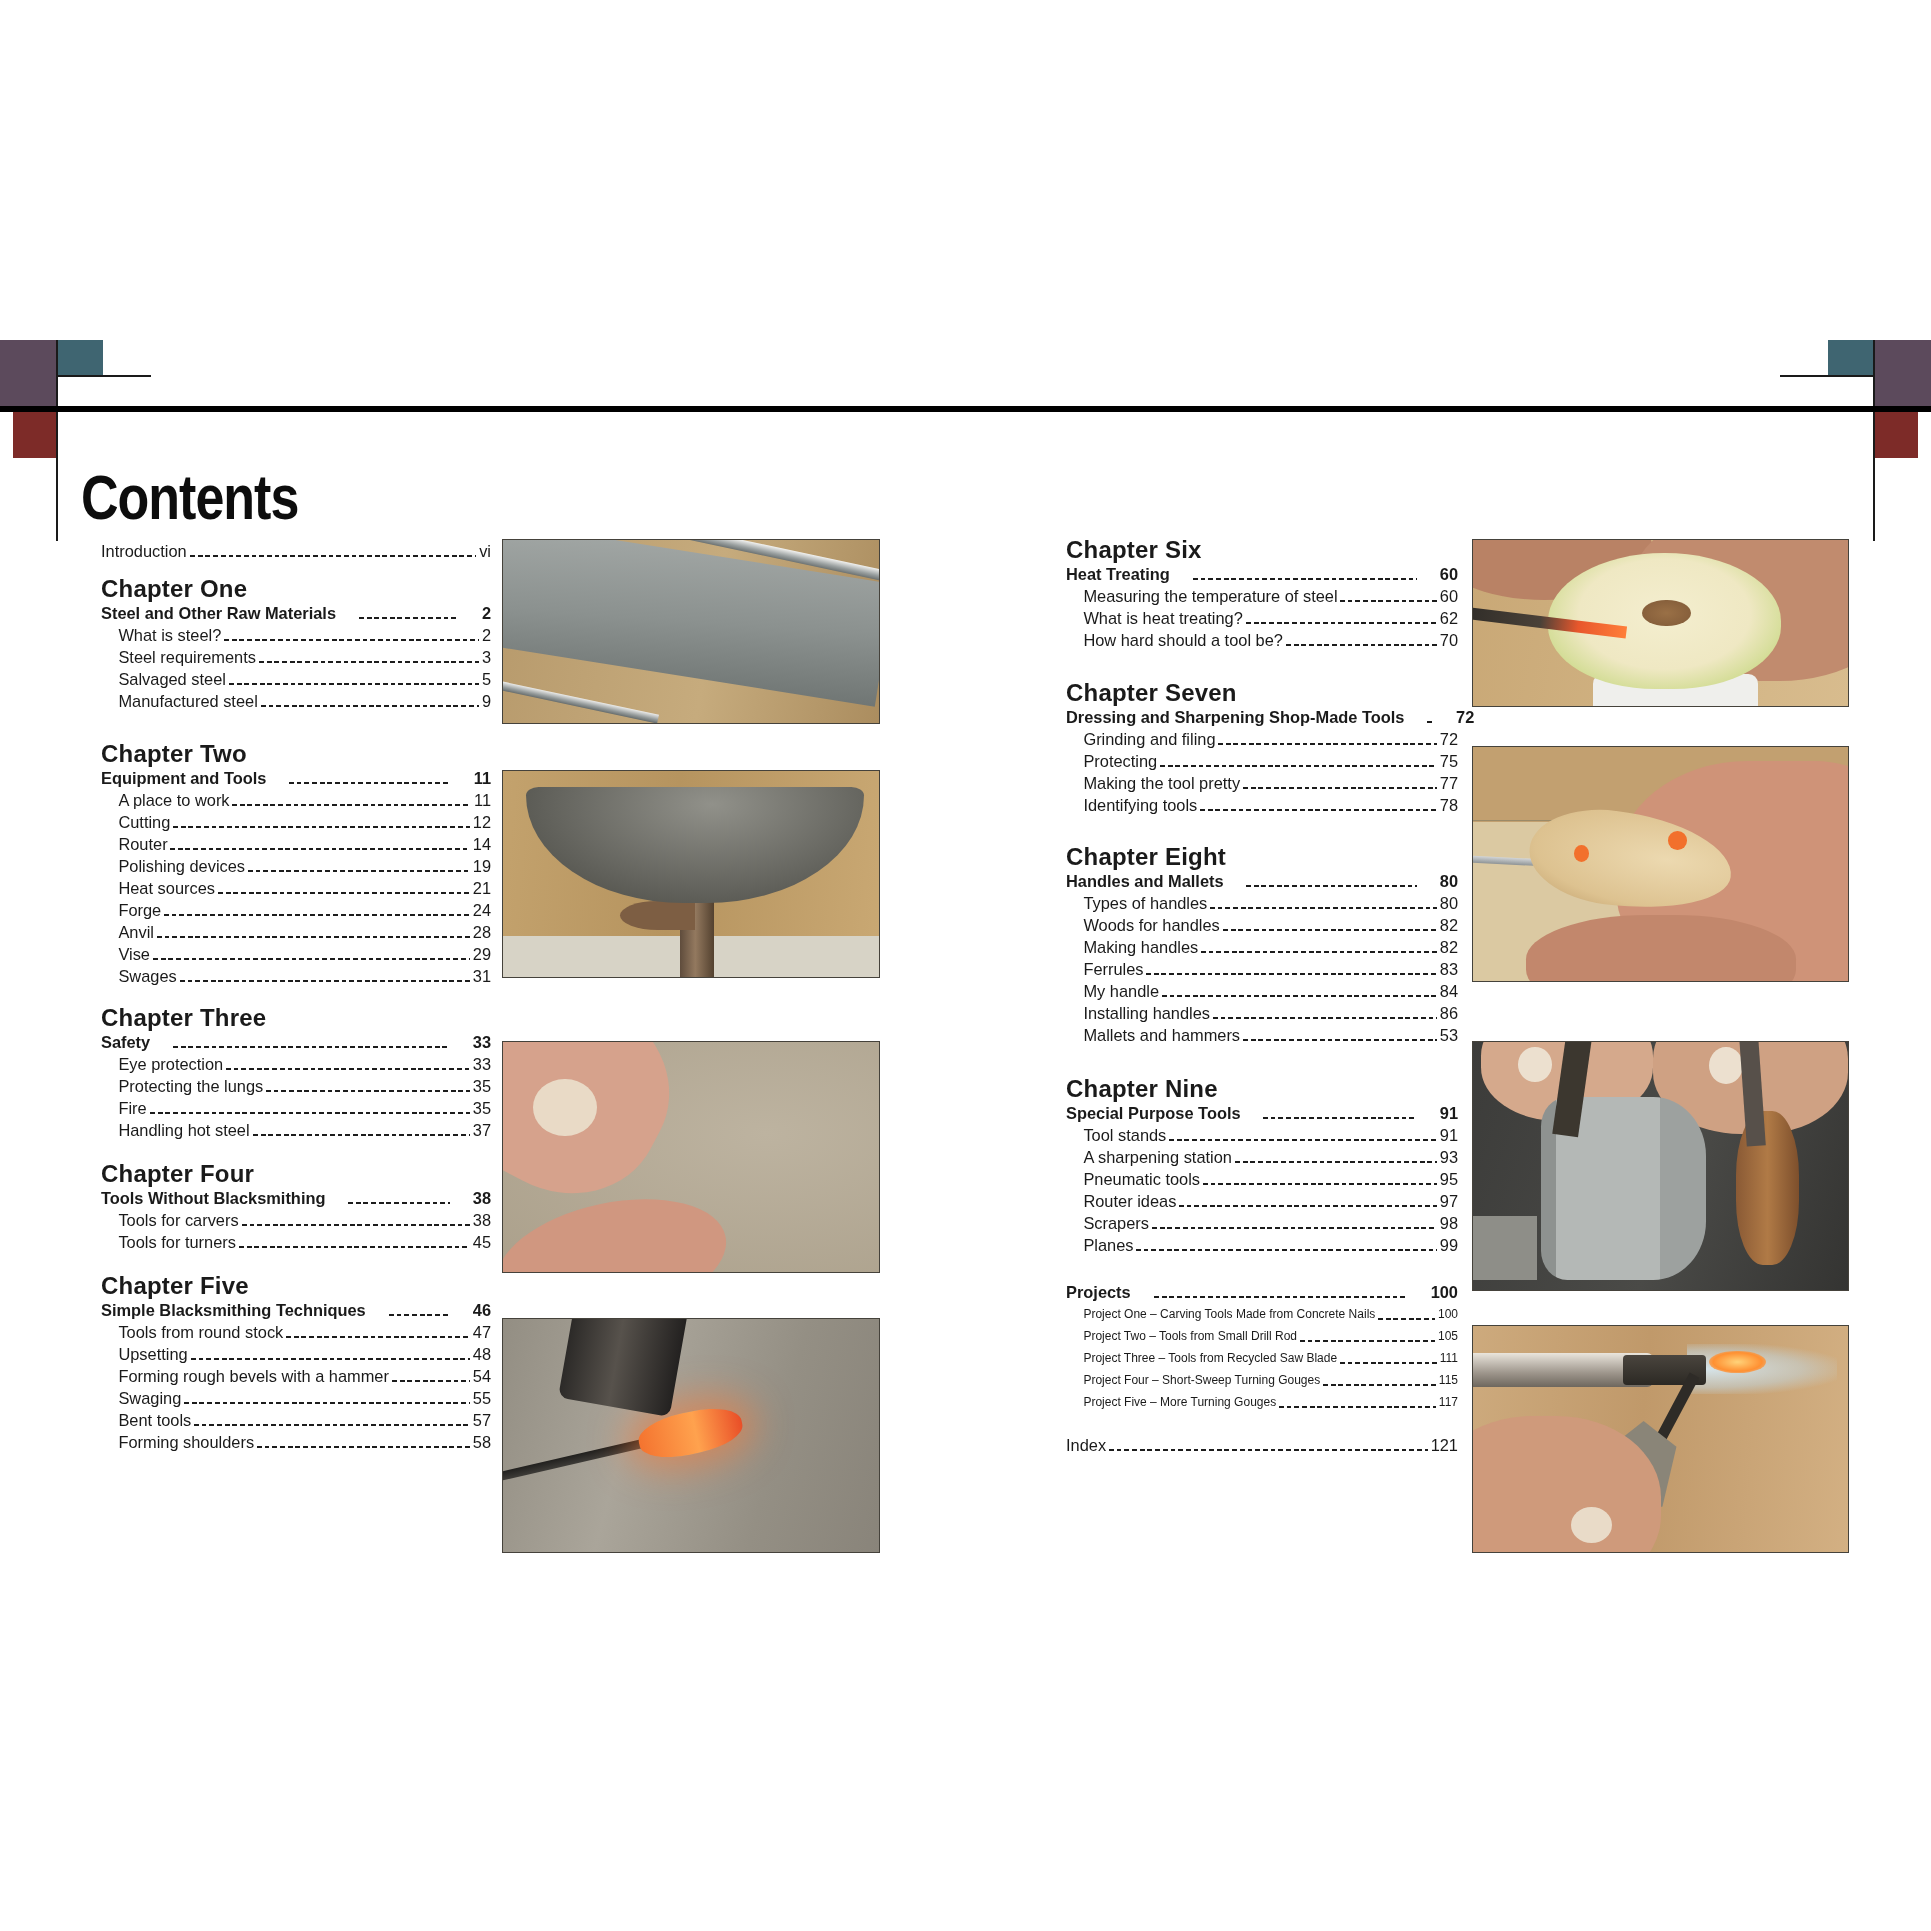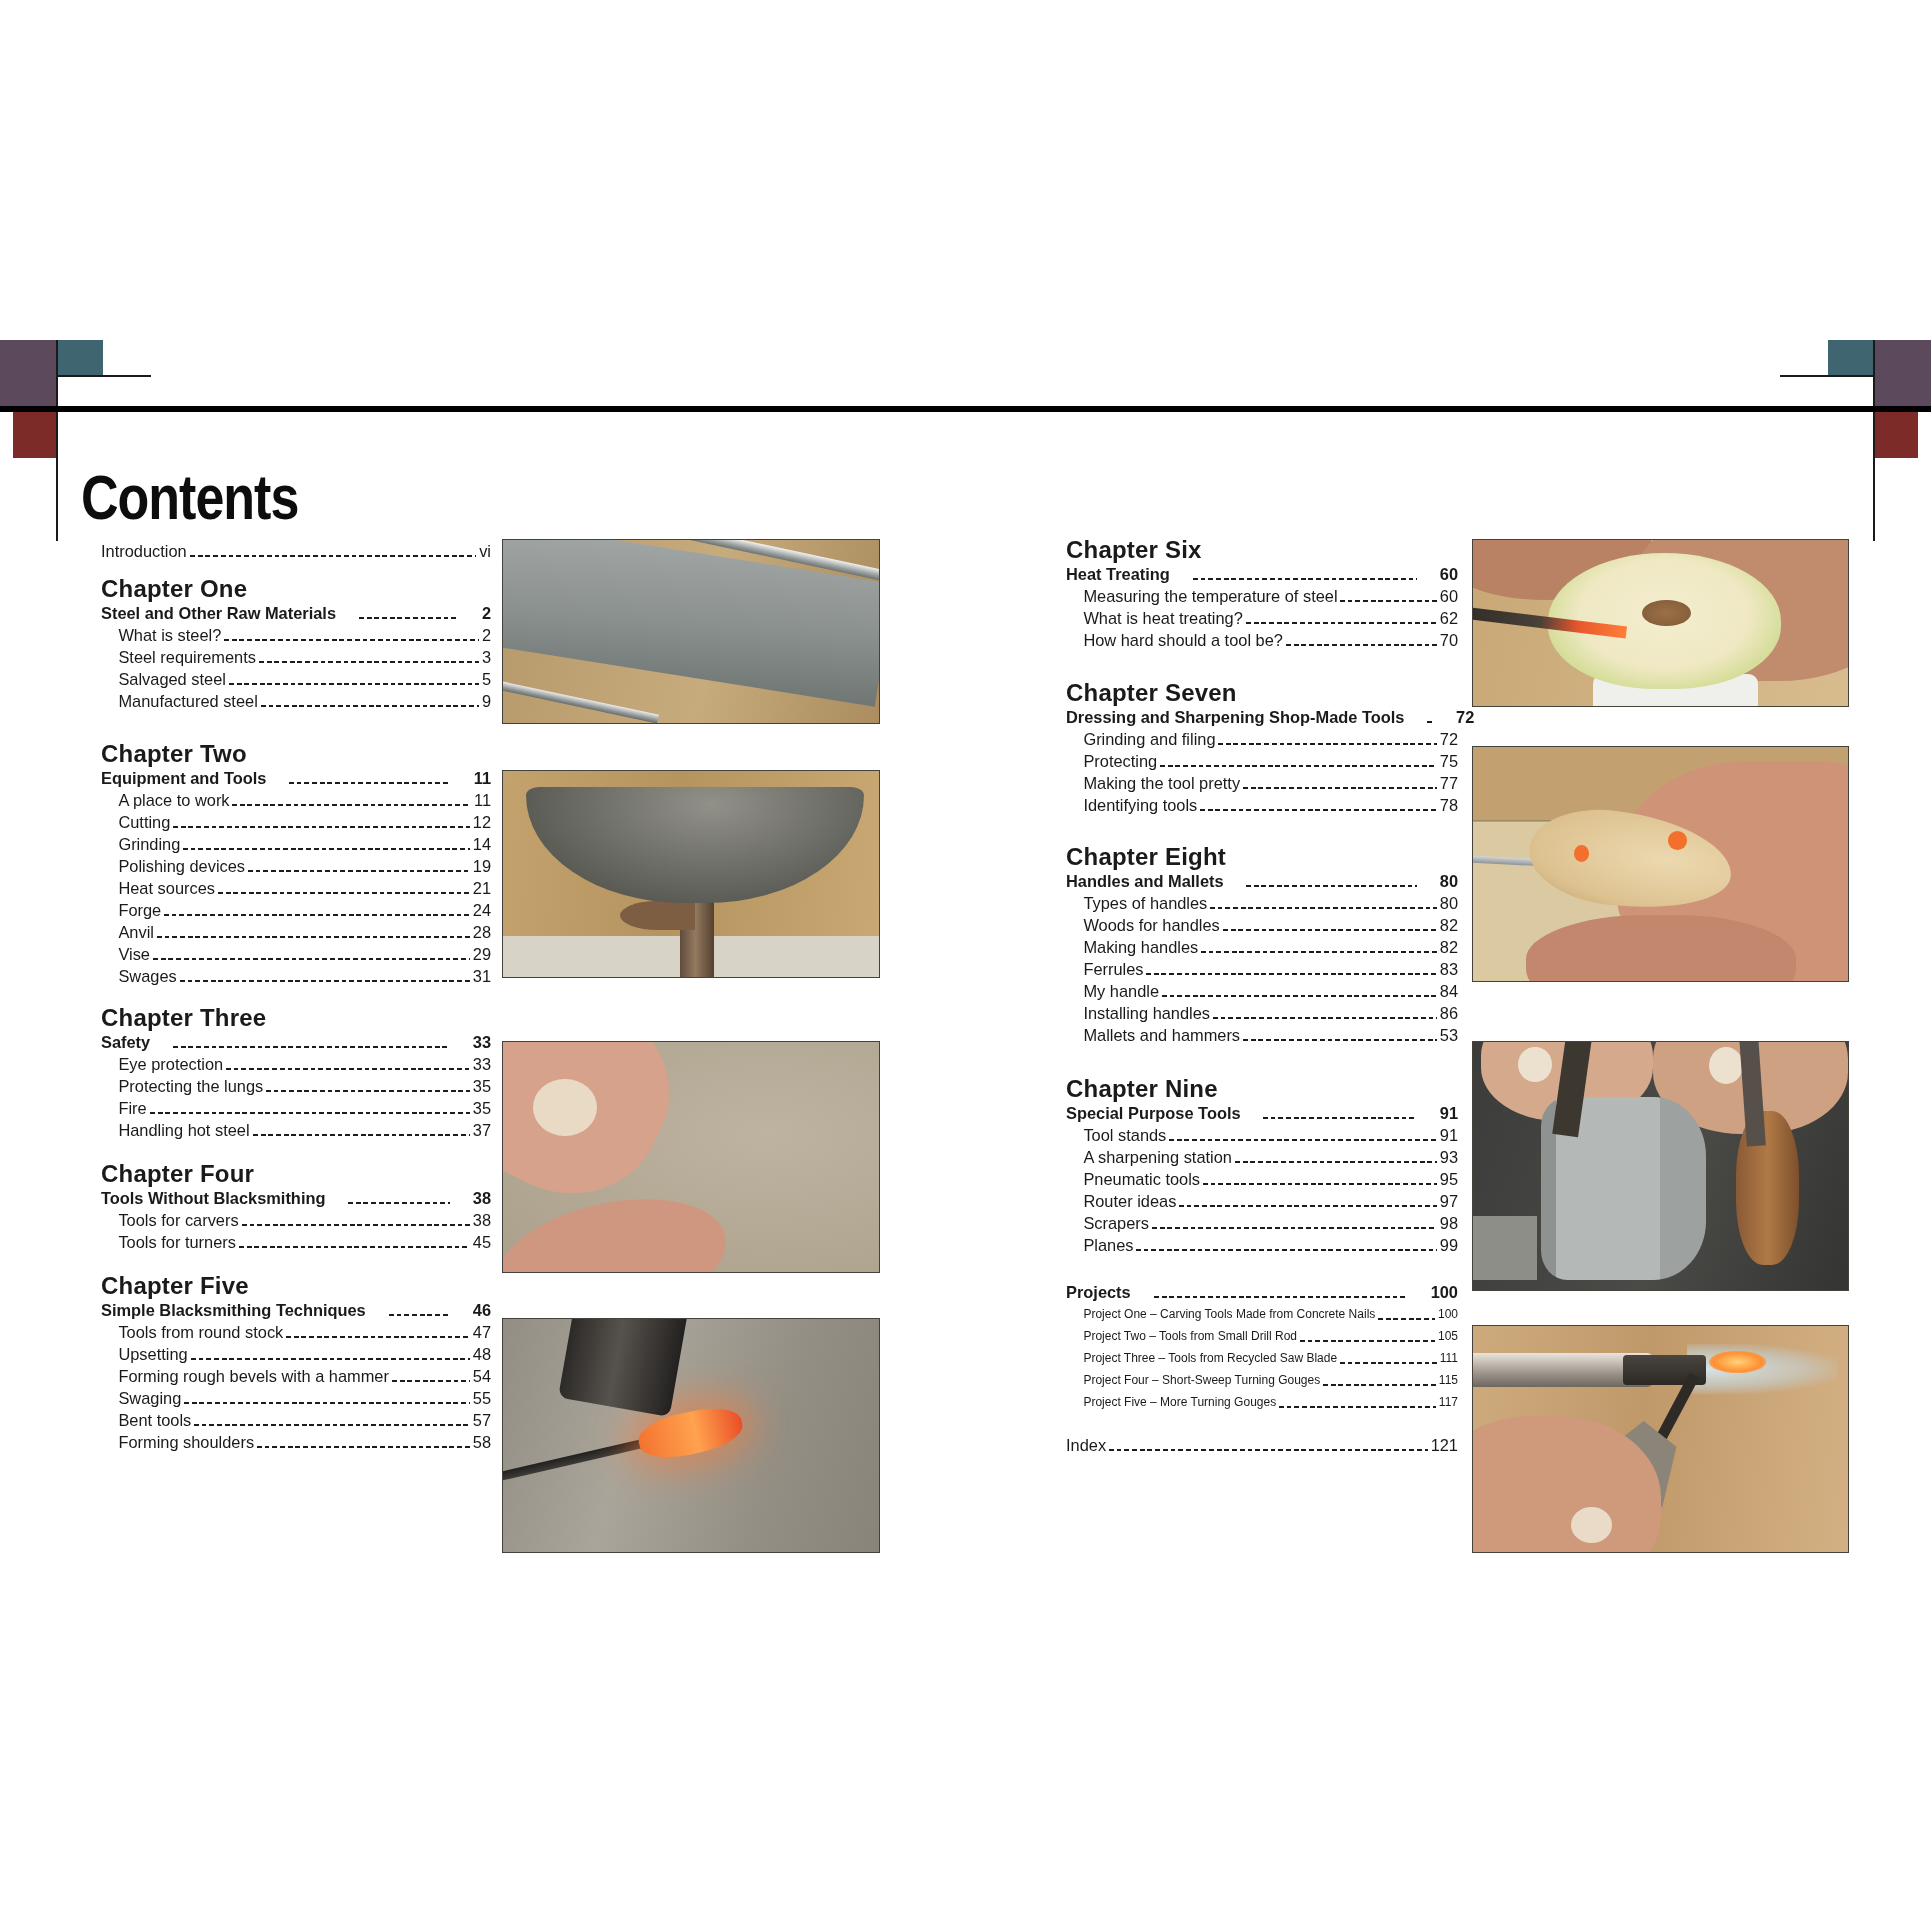--- a/index.html
+++ b/index.html
@@ -181,21 +181,21 @@
           <span class="lbl">A place to work</span>
           <span class="leader"></span>
           <span class="pg">11</span>
         </div>
       <div class="row sub">
           <span class="lbl">Cutting</span>
           <span class="leader"></span>
           <span class="pg">12</span>
         </div>
       <div class="row sub">
-          <span class="lbl">Grinding</span>
+          <span class="lbl">Router</span>
           <span class="leader"></span>
           <span class="pg">14</span>
         </div>
       <div class="row sub">
           <span class="lbl">Polishing devices</span>
           <span class="leader"></span>
           <span class="pg">19</span>
         </div>
       <div class="row sub">
           <span class="lbl">Heat sources</span>

